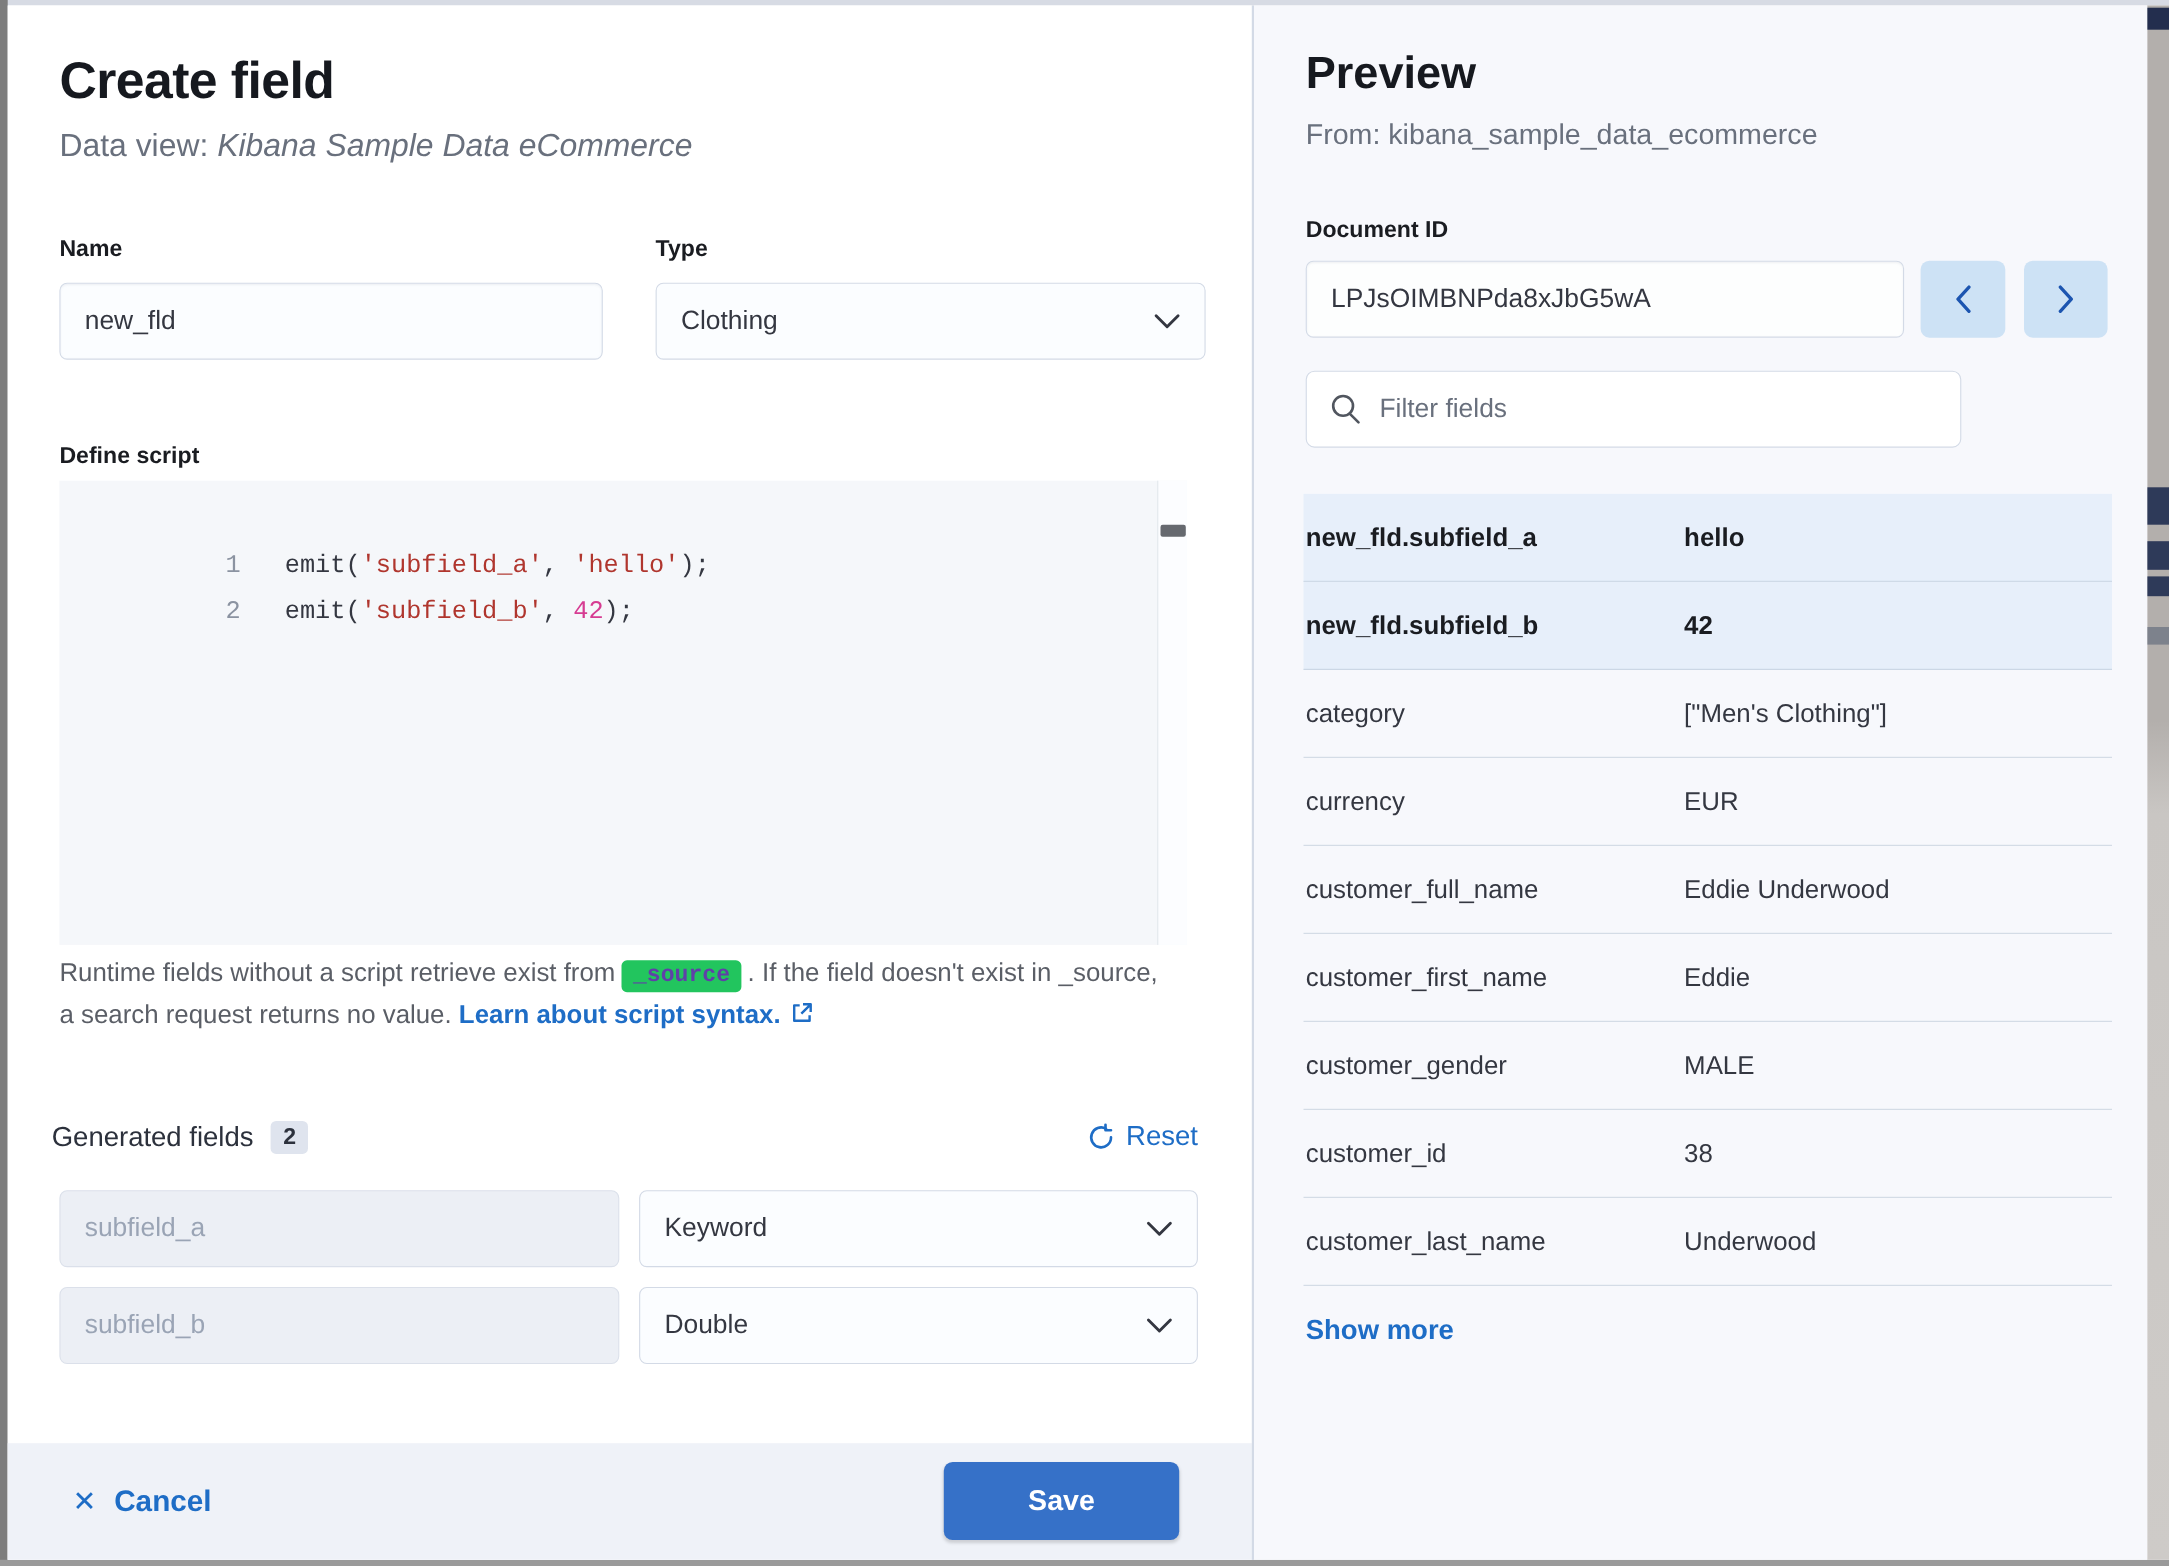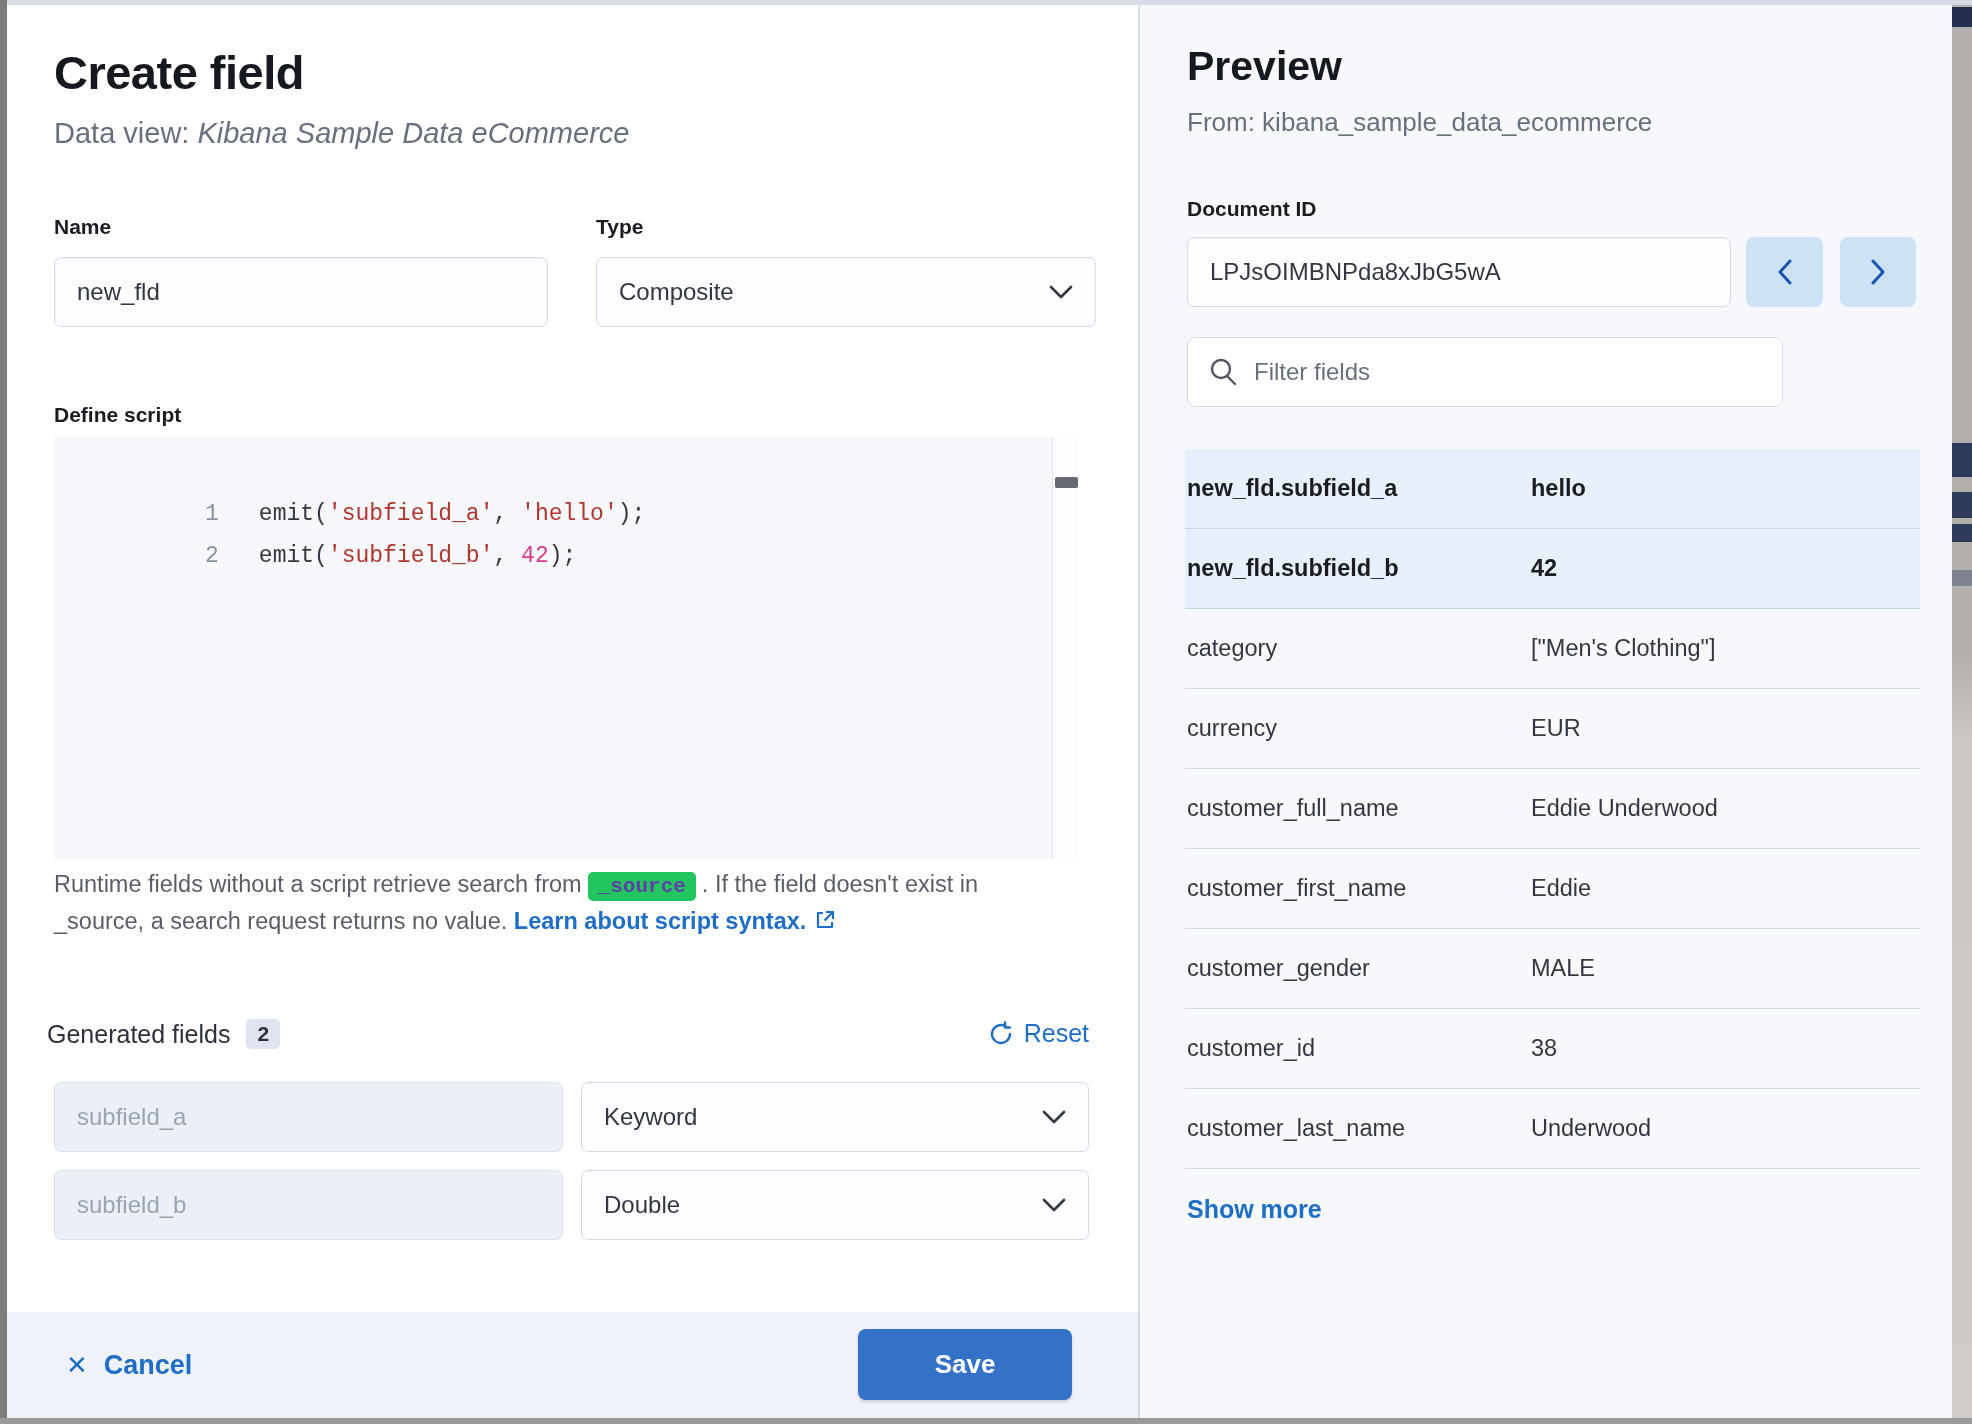--- a/index.html
+++ b/index.html
@@ -146,21 +146,21 @@
   <div class="cf-sub">
     <span>Data view: </span><em>Kibana Sample Data eCommerce</em>
   </div>
 
   <label class="form-label lbl-name">Name</label>
   <label class="form-label lbl-type">Type</label>
 
   <input class="text-input name-input" value="new_fld" style="">
 
   <div class="select-box type-select">
-    <span class="sel-val">Composite</span>
+    <span class="sel-val">Clothing</span>
     <span>
       <svg width="24" height="14" viewBox="0 0 24 14">
           <polyline points="2,2 12,12 22,2" fill="none" stroke="#343741" stroke-width="2.6" stroke-linecap="round" stroke-linejoin="round"></polyline>
         </svg>
     </span>
   </div>
 
   <label class="form-label script-label">Define script</label>
 
   <div class="editor">
@@ -169,21 +169,21 @@
     </div>
     <div class="code-line l2">
       <span class="ln">2</span><span class="code"><span>emit(</span><span class="tok-str">'subfield_b'</span><span>, </span><span class="tok-num">42</span><span>);</span></span>
     </div>
     <div class="editor-scroll">
       <div class="thumb"></div>
     </div>
   </div>
 
   <p class="help-text">
-    <span>Runtime fields without a script retrieve search from</span><span class="code-badge">_source</span><span>. If the field doesn't exist in _source, a search request returns no value.</span>
+    <span>Runtime fields without a script retrieve exist from</span><span class="code-badge">_source</span><span>. If the field doesn't exist in _source, a search request returns no value.</span>
     <a class="help-link" href="#">Learn about script syntax.</a><span class="ext-icon"><svg width="22" height="22" viewBox="0 0 22 22">
           <path d="M9 4 H4 V18 H18 V13" fill="none" stroke="#1e6dc6" stroke-width="2.2" stroke-linejoin="round"></path>
           <path d="M12 3 H19 V10 M19 3 L10.5 11.5" fill="none" stroke="#1e6dc6" stroke-width="2.2" stroke-linejoin="round"></path>
         </svg></span>
   </p>
 
   <div class="gen-heading">
     <span>Generated fields</span>
     <span class="count-badge">2</span>
   </div>

